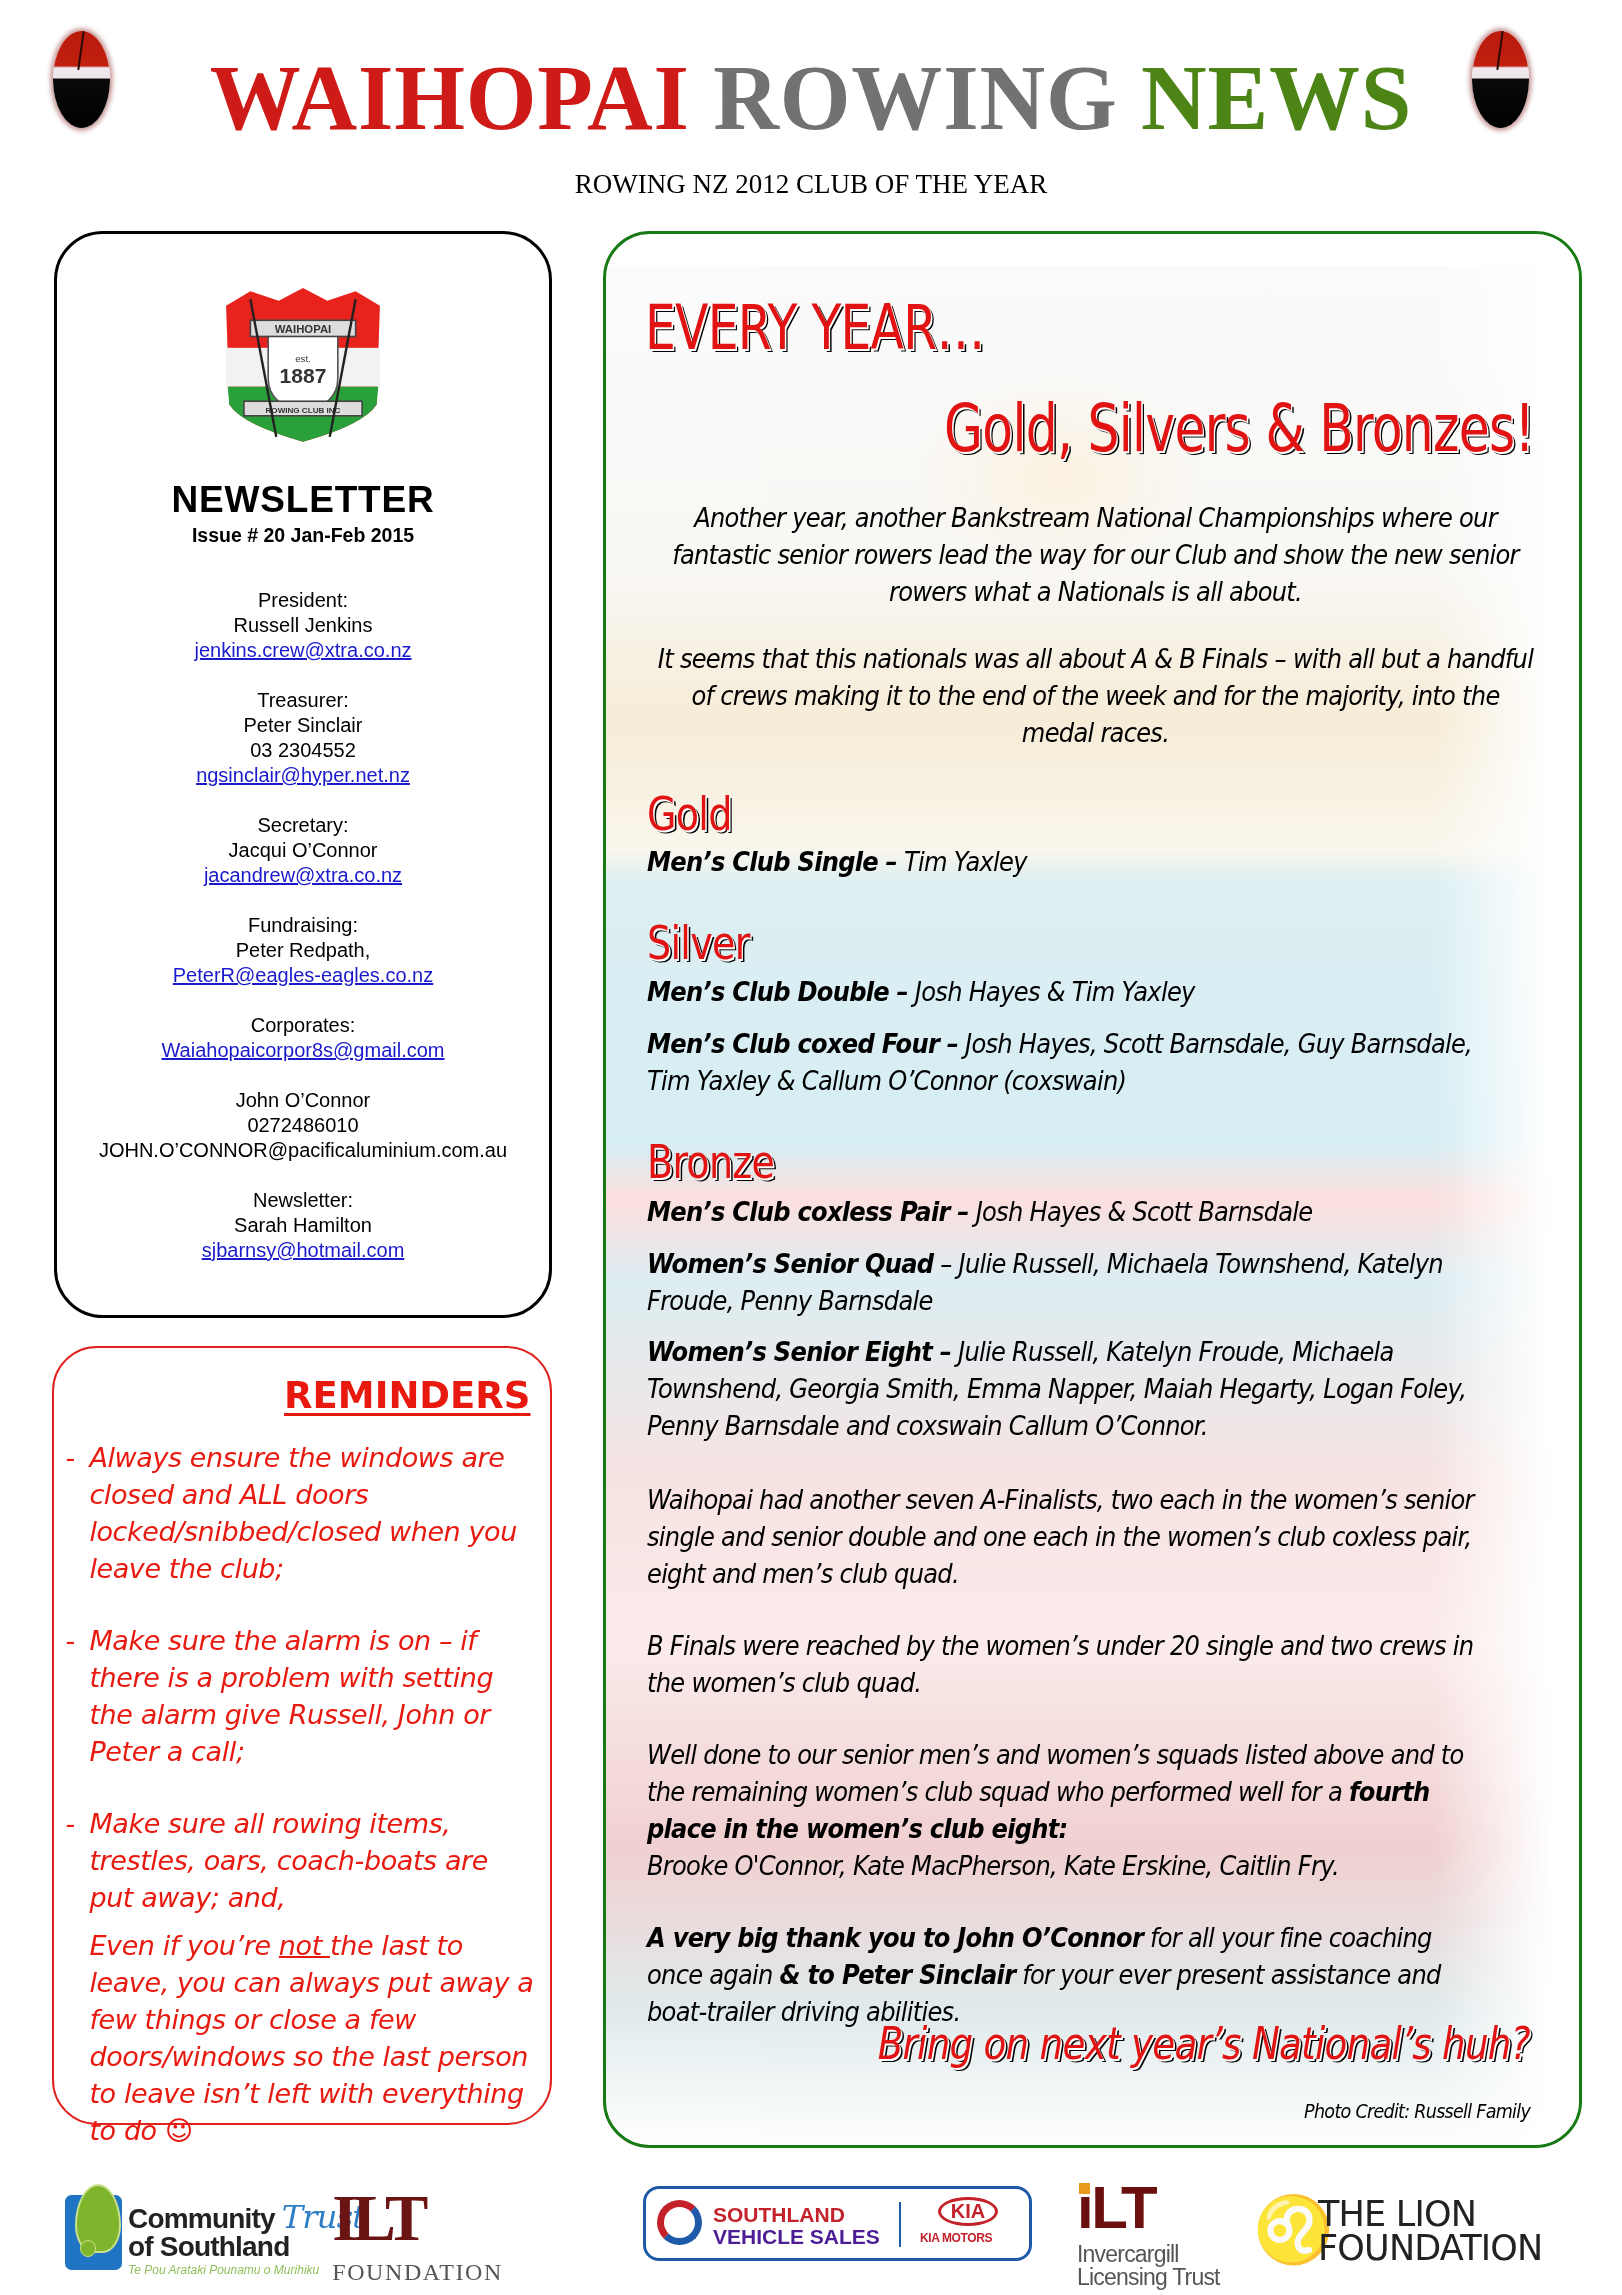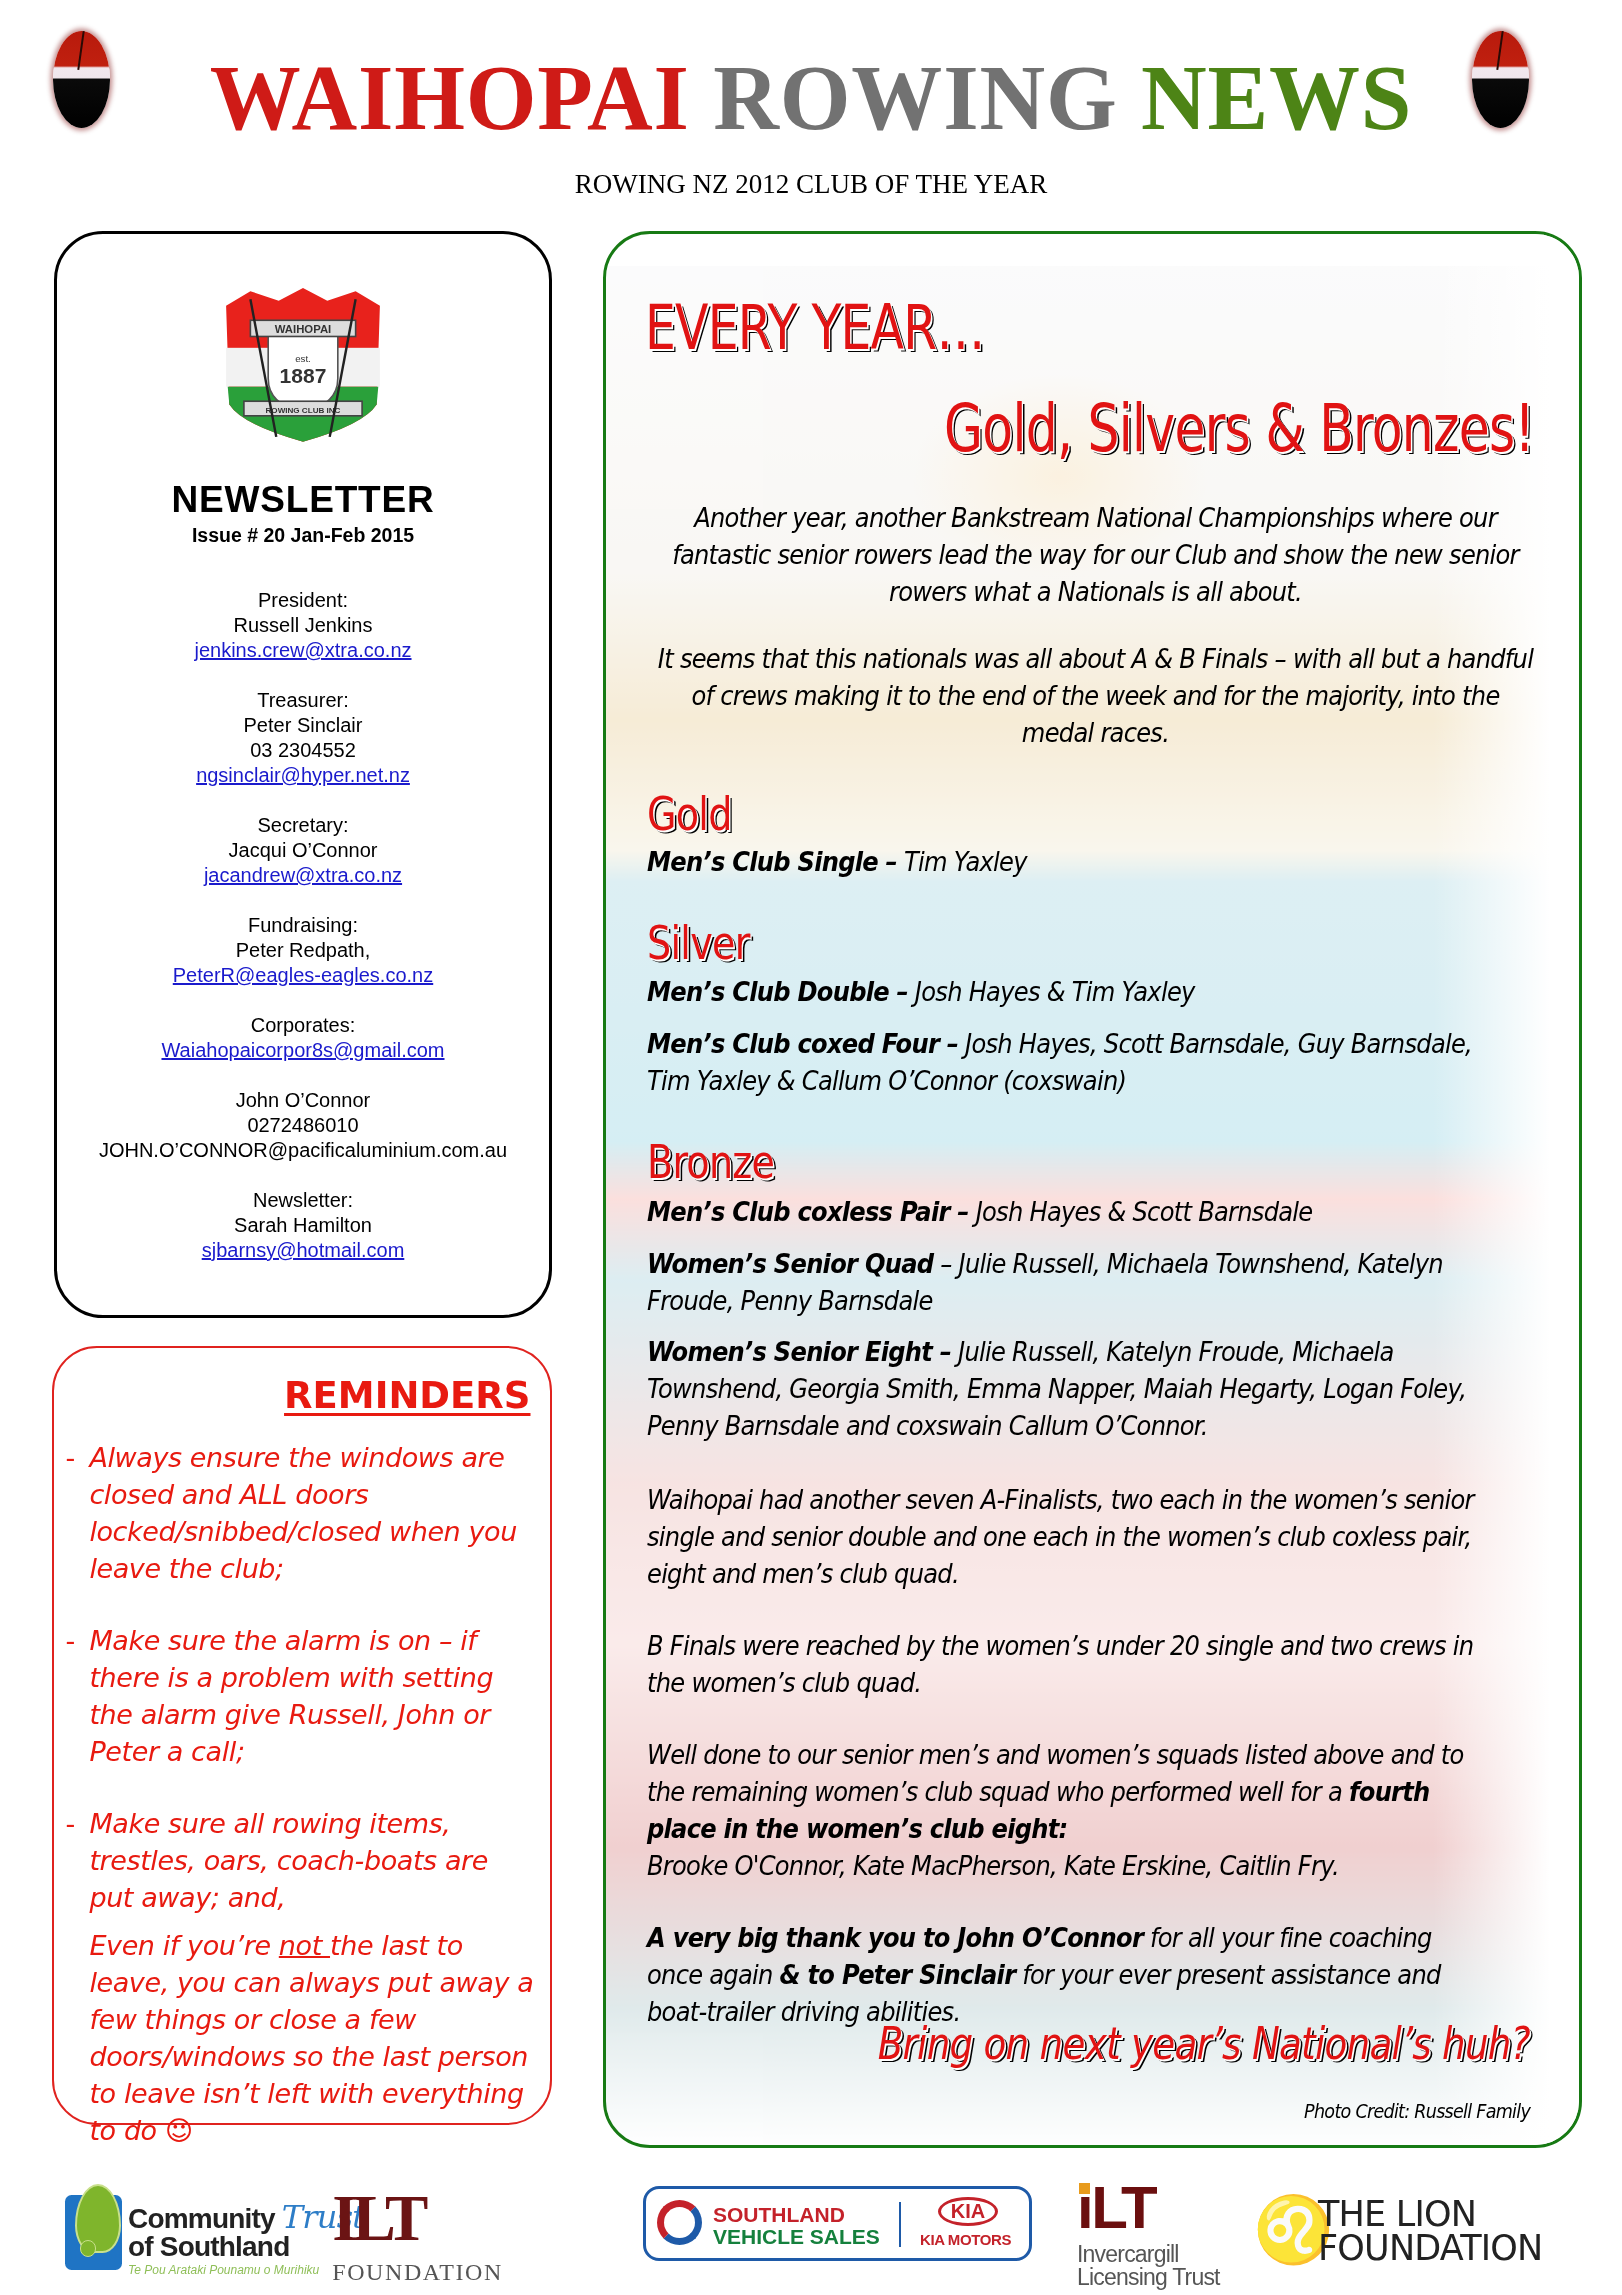--- a/index.html
+++ b/index.html
@@ -89,24 +89,24 @@
   .cts-trust { color: #2d7dc7; font-family: "DejaVu Serif", serif; font-style: italic; font-weight: normal; font-size: 32px; }
   .cts-name2 { position: absolute; left: 63px; top: 49px; font-size: 28px; font-weight: bold; color: #222; letter-spacing: -0.8px; white-space: nowrap; }
   .cts-tag { position: absolute; left: 63px; top: 81px; font-size: 12px; font-style: italic; color: #8fbf58; white-space: nowrap; }
   .iltf { left: 329px; top: 2178px; width: 138px; height: 114px; }
   .iltf-mark { position: absolute; left: 3.2px; top: 8px; font-family: "Liberation Serif", serif; font-weight: bold; font-size: 65px; color: #6b1414; letter-spacing: -4.9px; line-height: 1; }
   .iltf-text { position: absolute; left: 3.2px; top: 81px; font-family: "Liberation Serif", serif; font-size: 24px; color: #555; letter-spacing: 1.6px; }
   .svs { left: 643px; top: 2186px; width: 389px; height: 75px; border: 3.2px solid #1e5aa8; border-radius: 16px; }
   .svs-ring { position: absolute; left: 11.4px; top: 11.4px; width: 45px; height: 45px; border-radius: 50%; border: 7.3px solid #c4222a; border-right-color: #1e5aa8; border-bottom-color: #1e5aa8; }
   .svs-t1, .svs-t2 { position: absolute; left: 67px; font-family: "Liberation Sans", sans-serif; font-weight: bold; font-size: 21px; line-height: 1; white-space: nowrap; }
   .svs-t1 { top: 14.6px; color: #c4222a; }
-  .svs-t2 { top: 37px; color: #15803d; }
+  .svs-t2 { top: 37px; color: #4c1d95; }
   .svs-div { position: absolute; left: 253px; top: 13px; width: 1.6px; height: 45px; background: #1e5aa8; }
   .kia-oval { position: absolute; left: 292px; top: 8px; width: 60px; height: 29px; border: 3.2px solid #c4222a; border-radius: 50%; text-align: center; font-weight: bold; font-size: 20px; color: #c4222a; line-height: 23px; }
-  .kia-motors { position: absolute; left: 274px; top: 42px; font-weight: bold; font-size: 15px; color: #c4222a; white-space: nowrap; letter-spacing: -0.4px; }
+  .kia-motors { position: absolute; left: 274px; top: 42px; font-weight: bold; font-size: 12px; color: #c4222a; white-space: nowrap; letter-spacing: -0.4px; }
   .ilt { left: 1077px; top: 2178px; width: 162px; height: 114px; }
   .ilt-mark { position: absolute; left: 0; top: 0; font-family: "Liberation Sans", sans-serif; font-weight: bold; font-size: 60px; color: #6b0f0f; letter-spacing: -2.4px; line-height: 1; }
   .ilt-dot { position: absolute; left: 1.6px; top: 4.9px; width: 11.4px; height: 11.4px; background: #e89b1c; }
   .ilt-t1, .ilt-t2 { position: absolute; left: 0; font-size: 23px; color: #555; letter-spacing: -0.8px; white-space: nowrap; line-height: 1; }
   .ilt-t1 { top: 65px; }
   .ilt-t2 { top: 88px; }
   .lion { left: 1253px; top: 2190px; width: 341px; height: 89px; }
   .lion-icon { position: absolute; left: 0; top: 3.2px; width: 55px; height: 73px; color: #e0151b; font-size: 65px; line-height: 73px; }
   .lion-t1, .lion-t2 { position: absolute; left: 65px; font-family: "DejaVu Sans", sans-serif; font-size: 35px; color: #222; letter-spacing: -0.8px; line-height: 1; white-space: nowrap; }
   .lion-t1 { top: 6.5px; }

